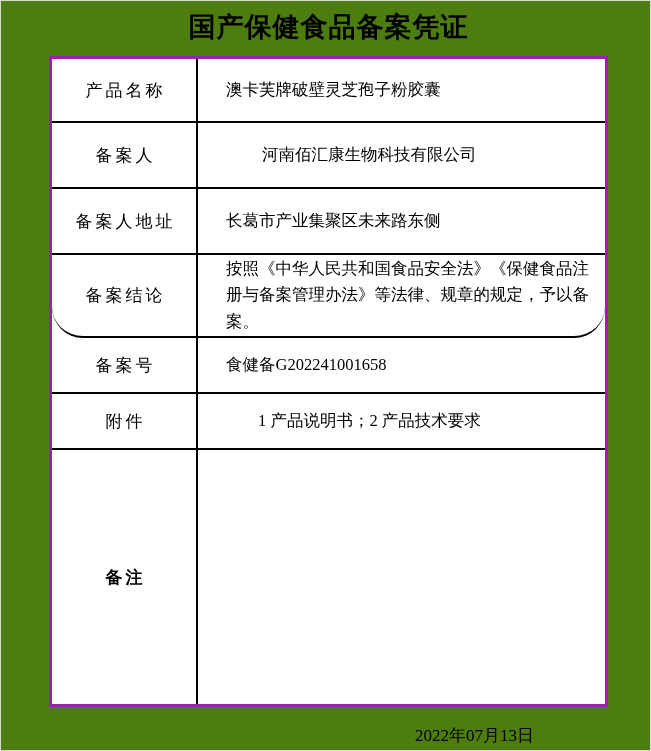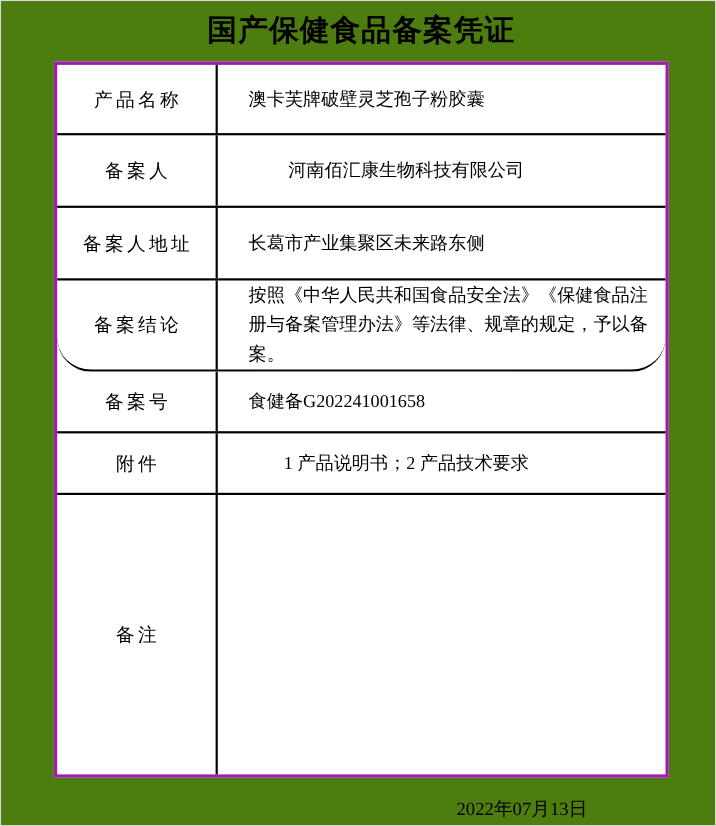--- a/index.html
+++ b/index.html
@@ -66,21 +66,21 @@
     font-size: 16.5px;
     line-height: 1.58;
     padding: 4px 6px 4px 28px;
   }
   .h-r1 { height: 62px; }
   .h-r2 { height: 64px; gap: 36px; }
   .h-r3 { height: 64px; }
   .h-r4 { height: 81px; border-radius: 31px; }
   .h-r5 { height: 54px; }
   .h-r6 { height: 54px; gap: 32px; }
-  .h-r7 { height: 254px; }
+  .h-r7 { height: 254px; font-weight: bold; }
   .issue-date {
     position: absolute;
     top: 723px;
     right: 116px;
     font-size: 17px;
     white-space: nowrap;
   }
 </style>
 </head>
 <body>

